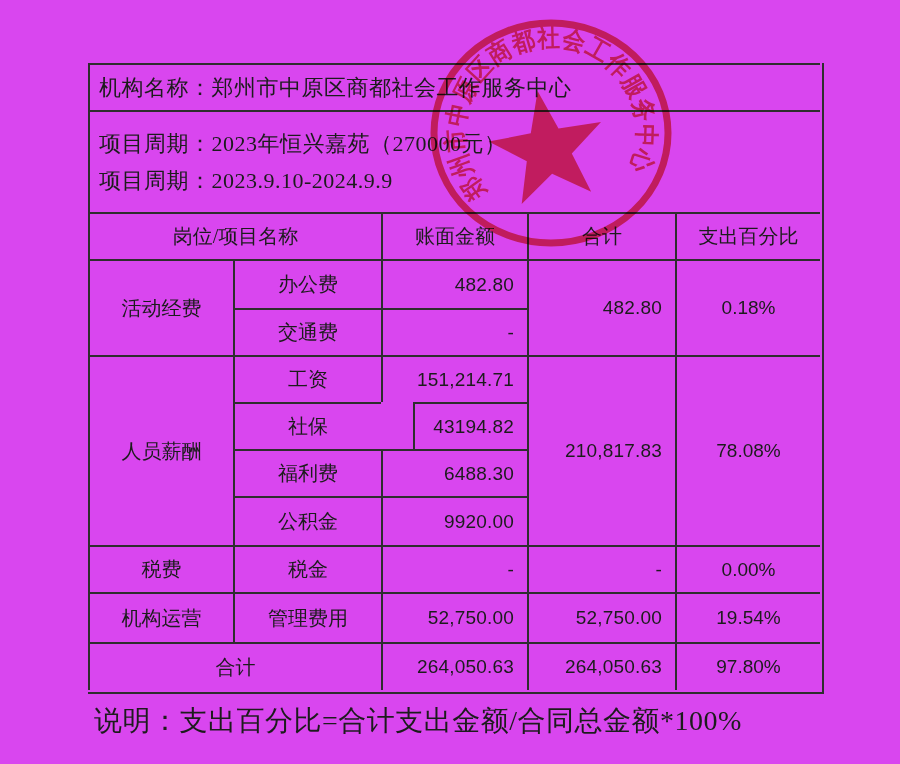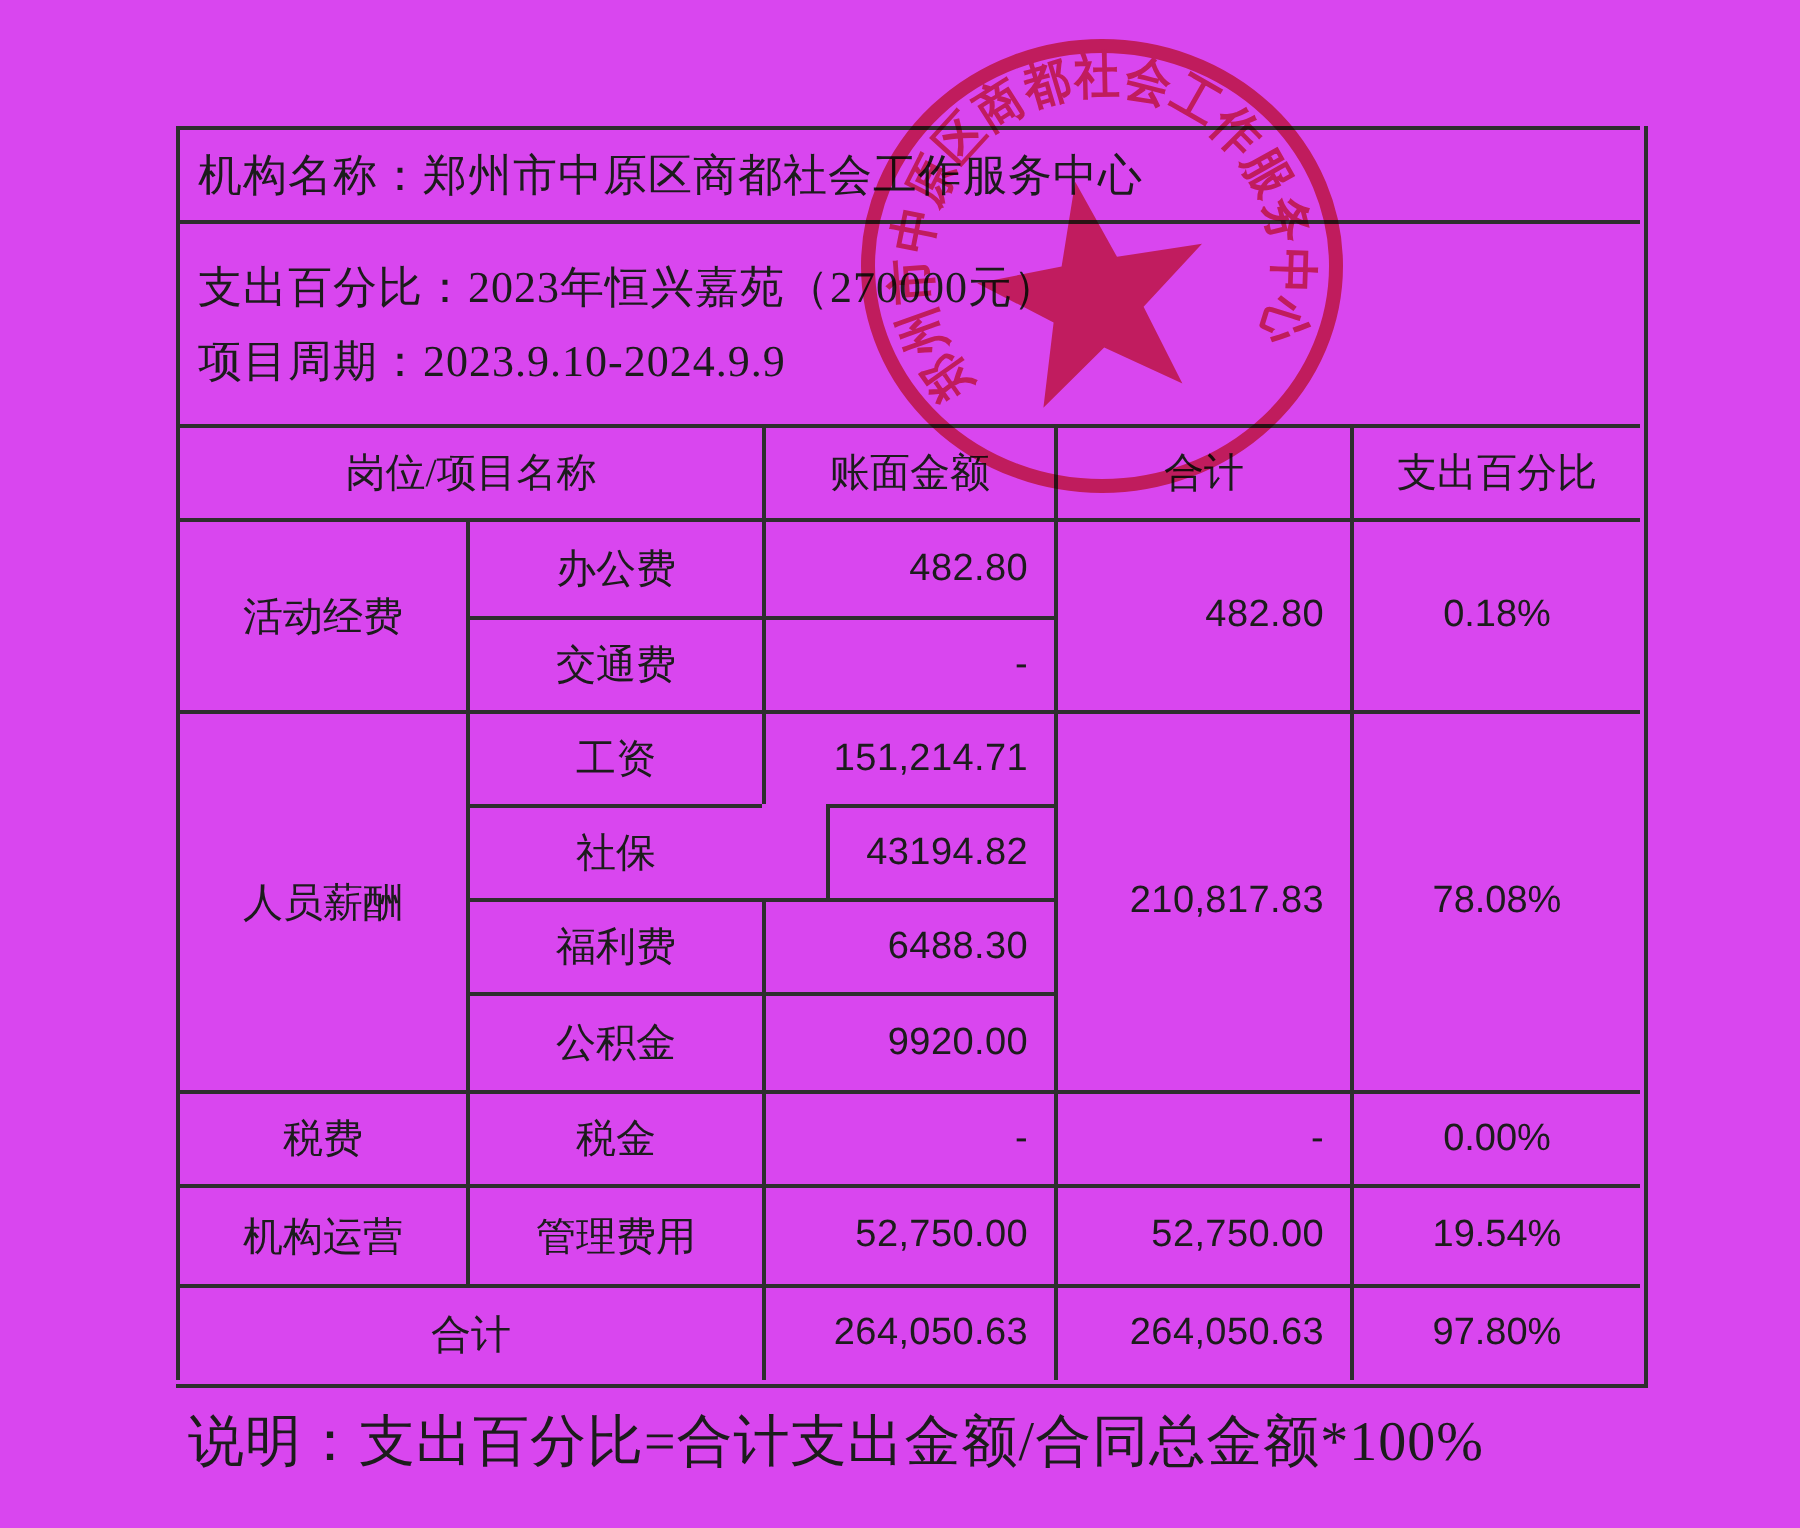--- a/index.html
+++ b/index.html
@@ -75,21 +75,21 @@
 </head>
 <body>
 
 <div class="page">
 
   <div class="doc-table">
 
     <div class="c info" style="grid-row:1;grid-column:1/-1;">机构名称：郑州市中原区商都社会工作服务中心</div>
 
     <div class="c info info2" style="grid-row:2;grid-column:1/-1;">
-      <div>支出百分比：2023年恒兴嘉苑（270000元）</div>
+      <div>项目周期：2023年恒兴嘉苑（270000元）</div>
       <div>项目周期：2023.9.10-2024.9.9</div>
     </div>
 
     <div class="c hdr" style="grid-row:3;grid-column:1/3;">岗位/项目名称</div>
     <div class="c hdr" style="grid-row:3;grid-column:3;">账面金额</div>
     <div class="c hdr" style="grid-row:3;grid-column:4;">合计</div>
     <div class="c hdr" style="grid-row:3;grid-column:5;">支出百分比</div>
 
     <div class="c" style="grid-row:4/6;grid-column:1;">活动经费</div>
     <div class="c" style="grid-row:4;grid-column:2;">办公费</div>

